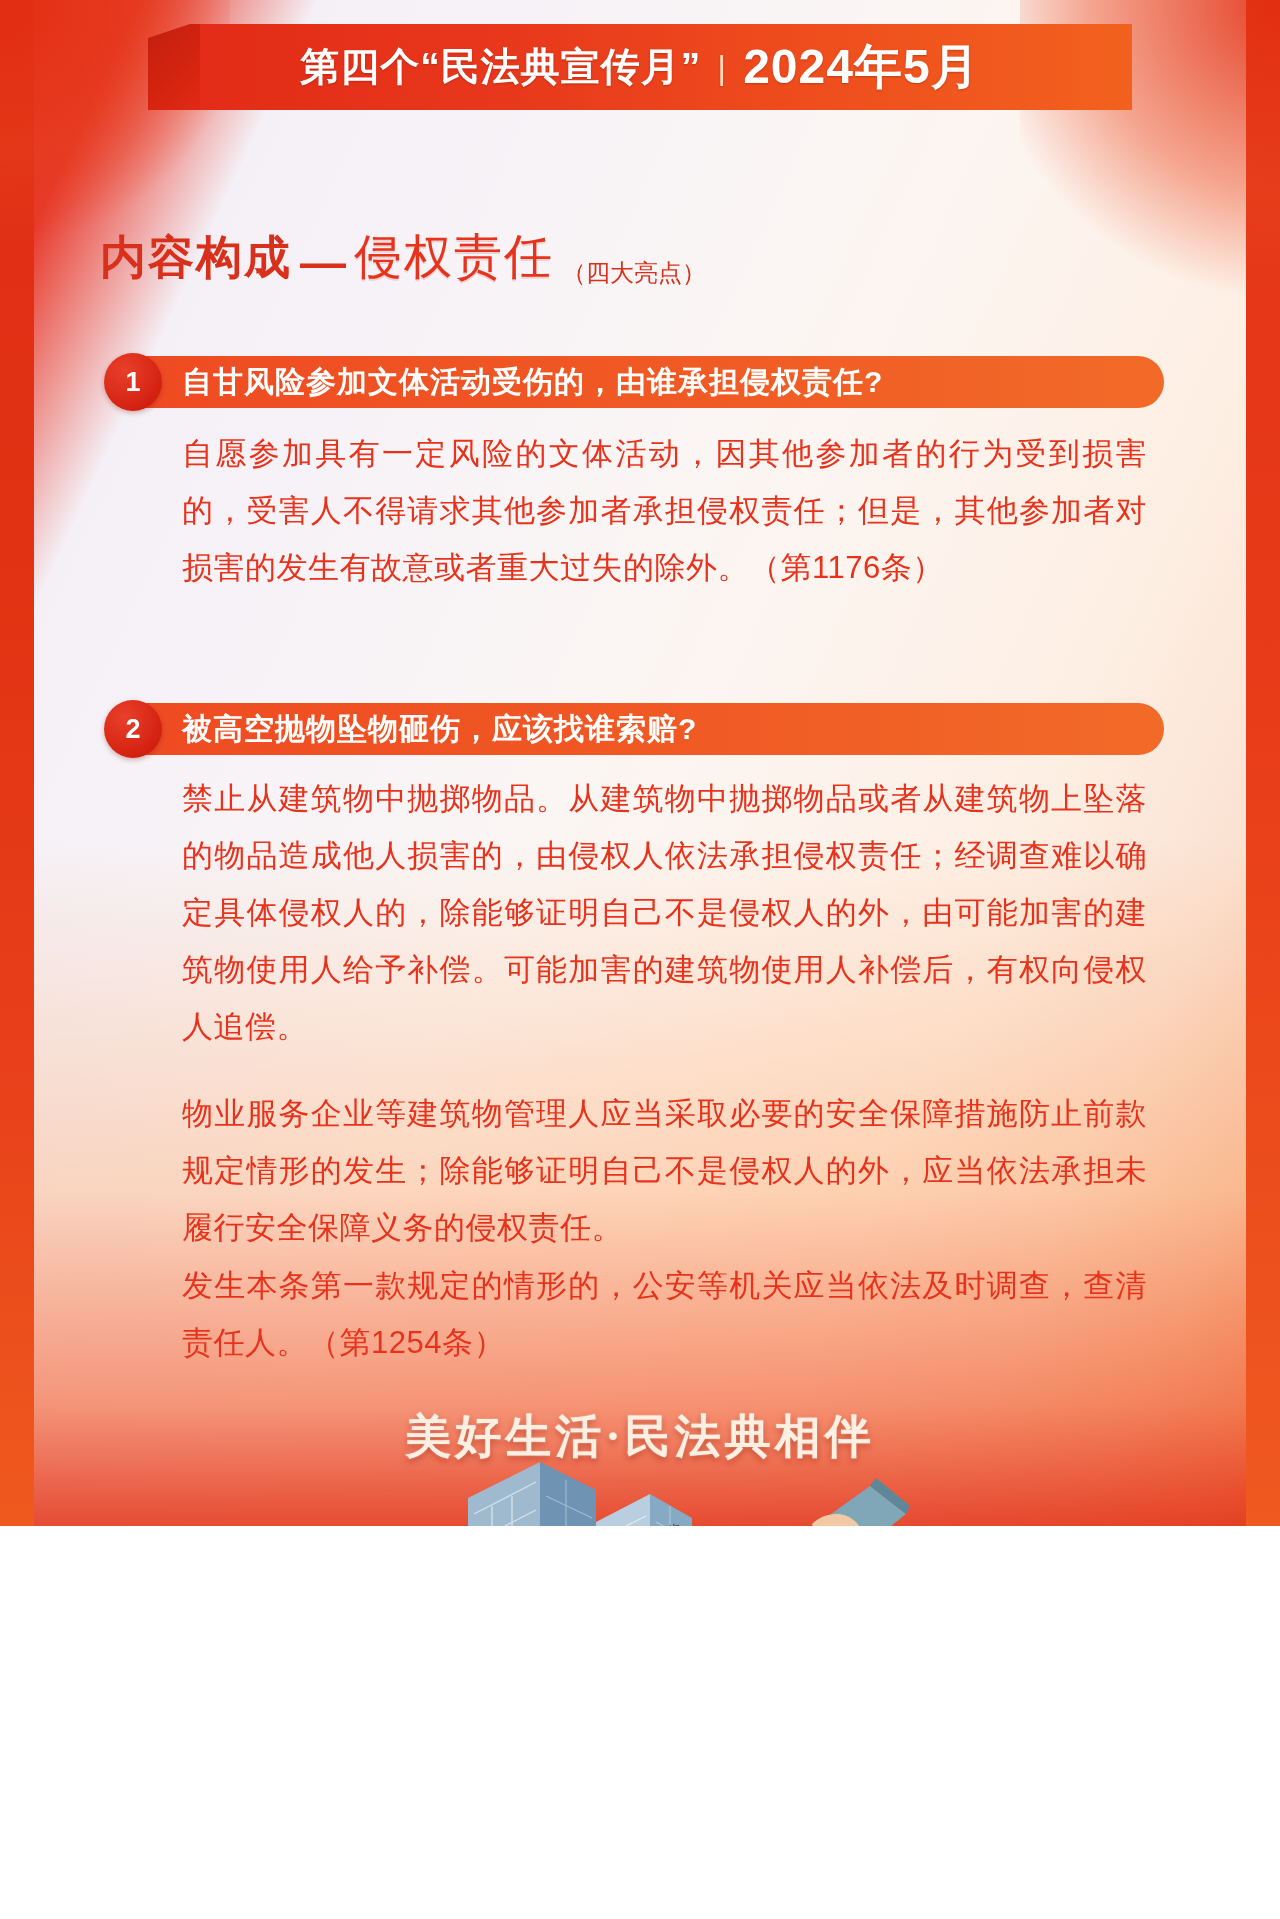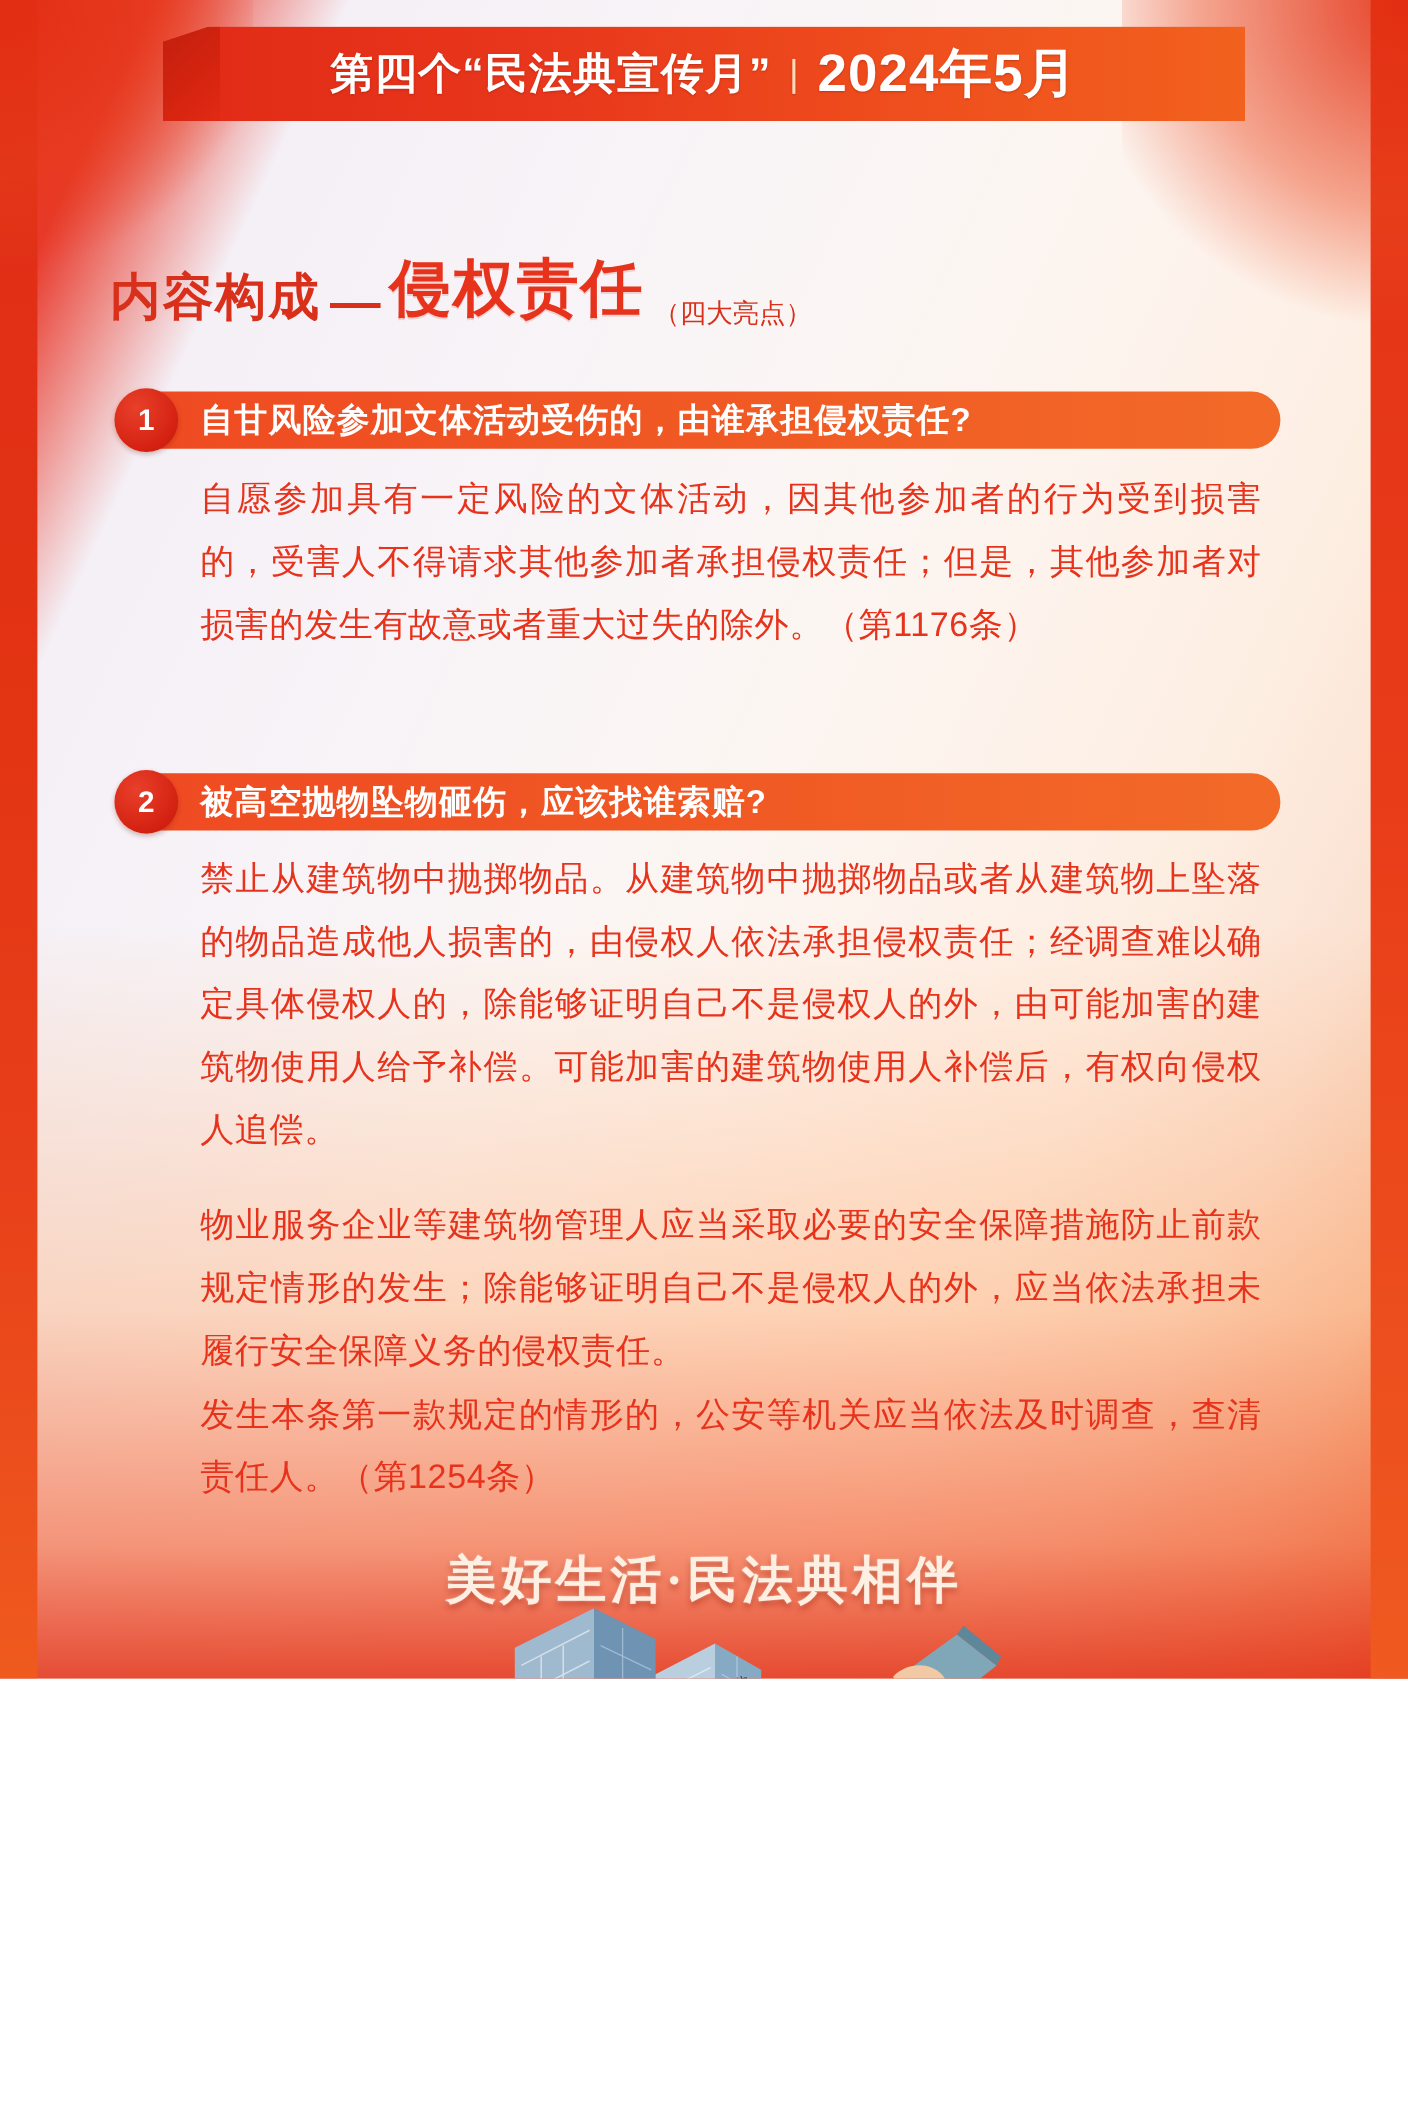--- a/index.html
+++ b/index.html
@@ -113,22 +113,22 @@
     color: #d8301a;
     letter-spacing: 2px;
   }
   .title-dash {
     font-size: 46px;
     font-weight: bold;
     color: #d8301a;
     margin: 0 8px;
   }
   .title-accent {
-    font-size: 56px;
-    font-weight: bold;
+    font-size: 48px;
+    font-weight: normal;
     color: #e8331c;
     letter-spacing: 2px;
     text-shadow: 0 2px 0 rgba(180,30,10,0.15);
   }
   .title-sub {
     font-size: 24px;
     color: #d8301a;
     margin-left: 8px;
     font-weight: normal;
   }

